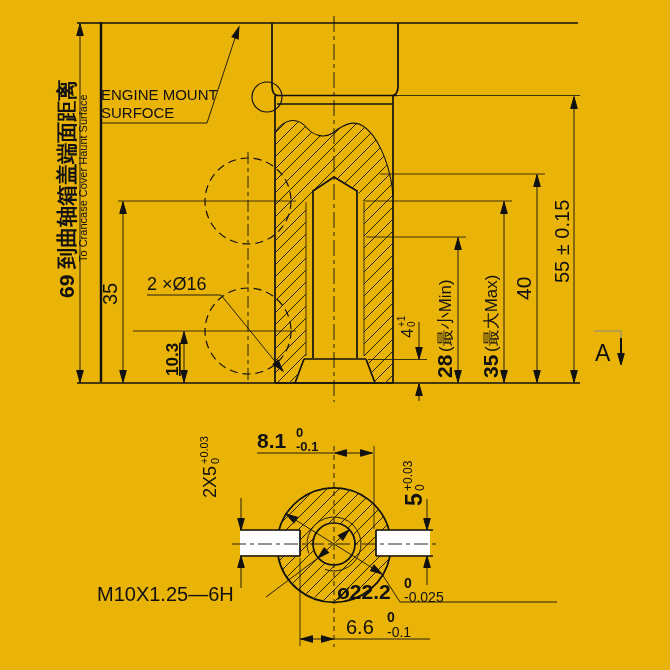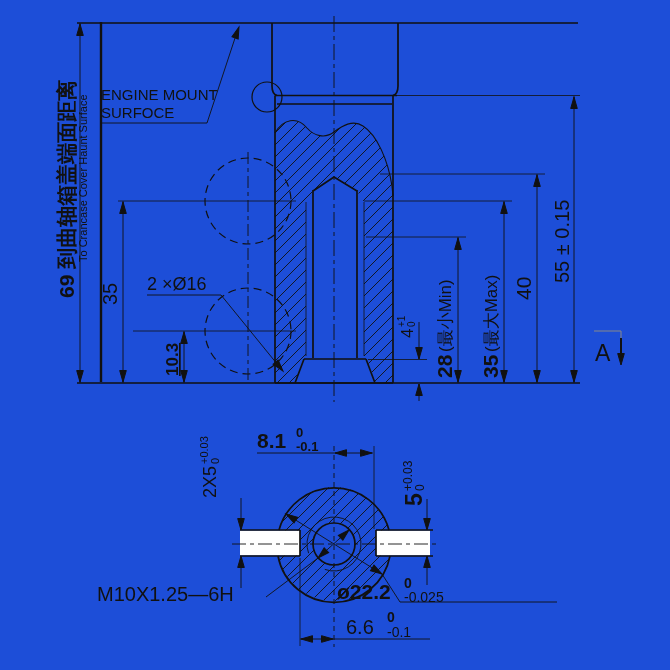--- a/index.html
+++ b/index.html
@@ -1,16 +1,16 @@
 <!DOCTYPE html>
 <html><head>
 <meta charset="utf-8">
 <style>
   html,body{margin:0;padding:0;background:#ffffff;}
-  .sheet{position:relative;width:670px;height:670px;background:#1d4ed8;overflow:hidden;
+  .sheet{position:relative;width:670px;height:670px;background:#eab308;overflow:hidden;
          font-family:"Liberation Sans", sans-serif;}
   svg{display:block;}
   text{fill:#111;font-family:"Liberation Sans", sans-serif;}
   .b{font-weight:bold;}
 </style>
 </head>
 <body>
 
 <div class="sheet">
 <svg width="670" height="670" viewBox="0 0 670 670">

